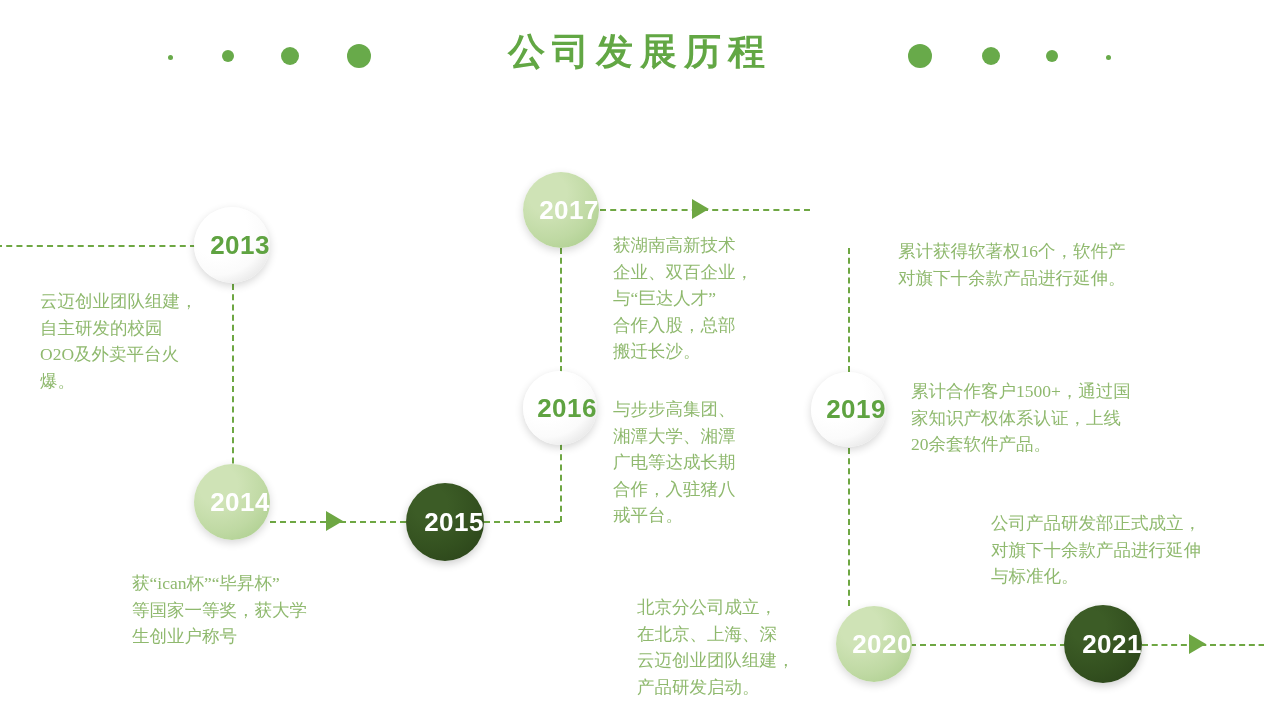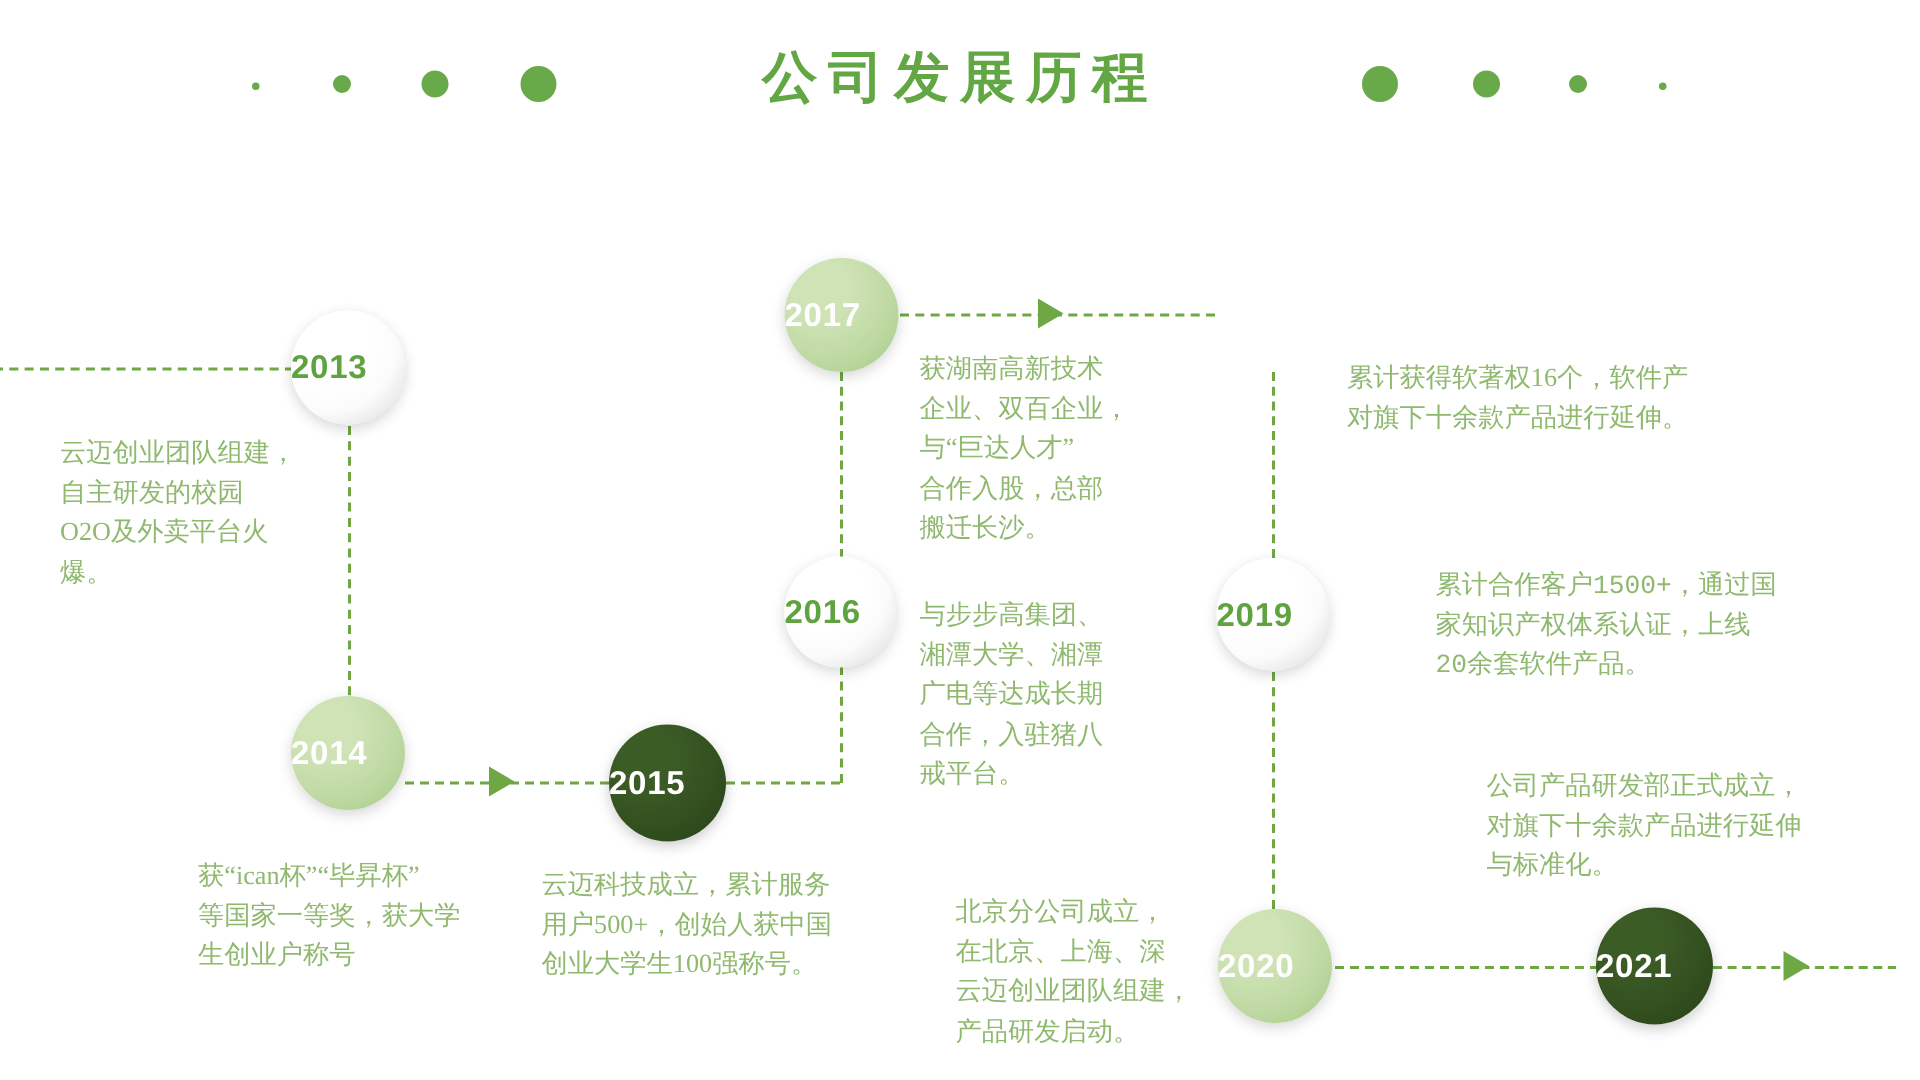--- a/index.html
+++ b/index.html
@@ -61,24 +61,24 @@
     border-bottom: 10px solid transparent;
     border-left: 17px solid #6ea743;
   }
 
   
   .node {
     position: absolute;
     border-radius: 50%;
     display: flex;
     align-items: center;
-    justify-content: flex-start;
+    justify-content: flex-end;
     font-family: "Liberation Sans", "DejaVu Sans", sans-serif;
     font-weight: bold;
-    font-size: 22px;
+    font-size: 26px;
     letter-spacing: 0.5px;
   }
   .node.white {
     background: radial-gradient(circle at 32% 28%, #ffffff 38%, #fbfbfb 62%, #e4e4e4 86%, #d2d2d2 100%);
     color: #5fa341;
     box-shadow: 0 3px 9px rgba(0,0,0,0.16);
   }
   .node.light {
     background: radial-gradient(circle at 32% 28%, #cfe3b6 26%, #bfd9a3 62%, #aecf90 88%, #a3c785 100%);
     color: #ffffff;
@@ -166,57 +166,54 @@
 
   <div class="node light" style="left:523px;top:172px;width:76px;height:76px;">
     <span>2017</span>
   </div>
 
 
   <div class="node white" style="left:811px;top:372px;width:75px;height:75px;">
     <span>2019</span>
   </div>
 
-  <div class="node light" style="left:812px;top:606px;width:76px;height:76px;">
+  <div class="node light" style="left:836px;top:606px;width:76px;height:76px;">
     <span>2020</span>
   </div>
 
   <div class="node dark" style="left:1064px;top:605px;width:78px;height:78px;">
     <span>2021</span>
   </div>
 
   <div class="desc justify" style="left:40px;top:288px;width:172px;">云迈创业团队组建，
 自主研发的校园
 O2O及外卖平台火
 爆。</div>
 
   <div class="desc" style="left:132px;top:570px;width:222px;">获“ican杯”“毕昇杯”
 等国家一等奖，获大学
 生创业户称号</div>
 
-  <div class="desc" style="left:361px;top:576px;width:230px;">云迈科技成立，累计服务
-用户500+，创始人获中国
-创业大学生100强称号。</div>
 
   <div class="desc justify" style="left:613px;top:232px;width:152px;">获湖南高新技术
 企业、双百企业，
 与“巨达人才”
 合作入股，总部
 搬迁长沙。</div>
 
   <div class="desc justify" style="left:613px;top:396px;width:152px;">与步步高集团、
 湘潭大学、湘潭
 广电等达成长期
 合作，入驻猪八
 戒平台。</div>
 
   <div class="desc" style="left:898px;top:238px;width:290px;">累计获得软著权16个，软件产
 对旗下十余款产品进行延伸。</div>
 
-  <div class="desc" style="left:957px;top:378px;width:280px;font-family:Liberation Mono, monospace;">累计合作客户1500+，通过国
+  <div class="desc" style="left:911px;top:378px;width:280px;">累计合作客户1500+，通过国
 家知识产权体系认证，上线
 20余套软件产品。</div>
 
   <div class="desc" style="left:637px;top:594px;width:164px;">北京分公司成立，
 在北京、上海、深
 云迈创业团队组建，
 产品研发启动。</div>
 
   <div class="desc" style="left:991px;top:510px;width:252px;">公司产品研发部正式成立，
 对旗下十余款产品进行延伸

